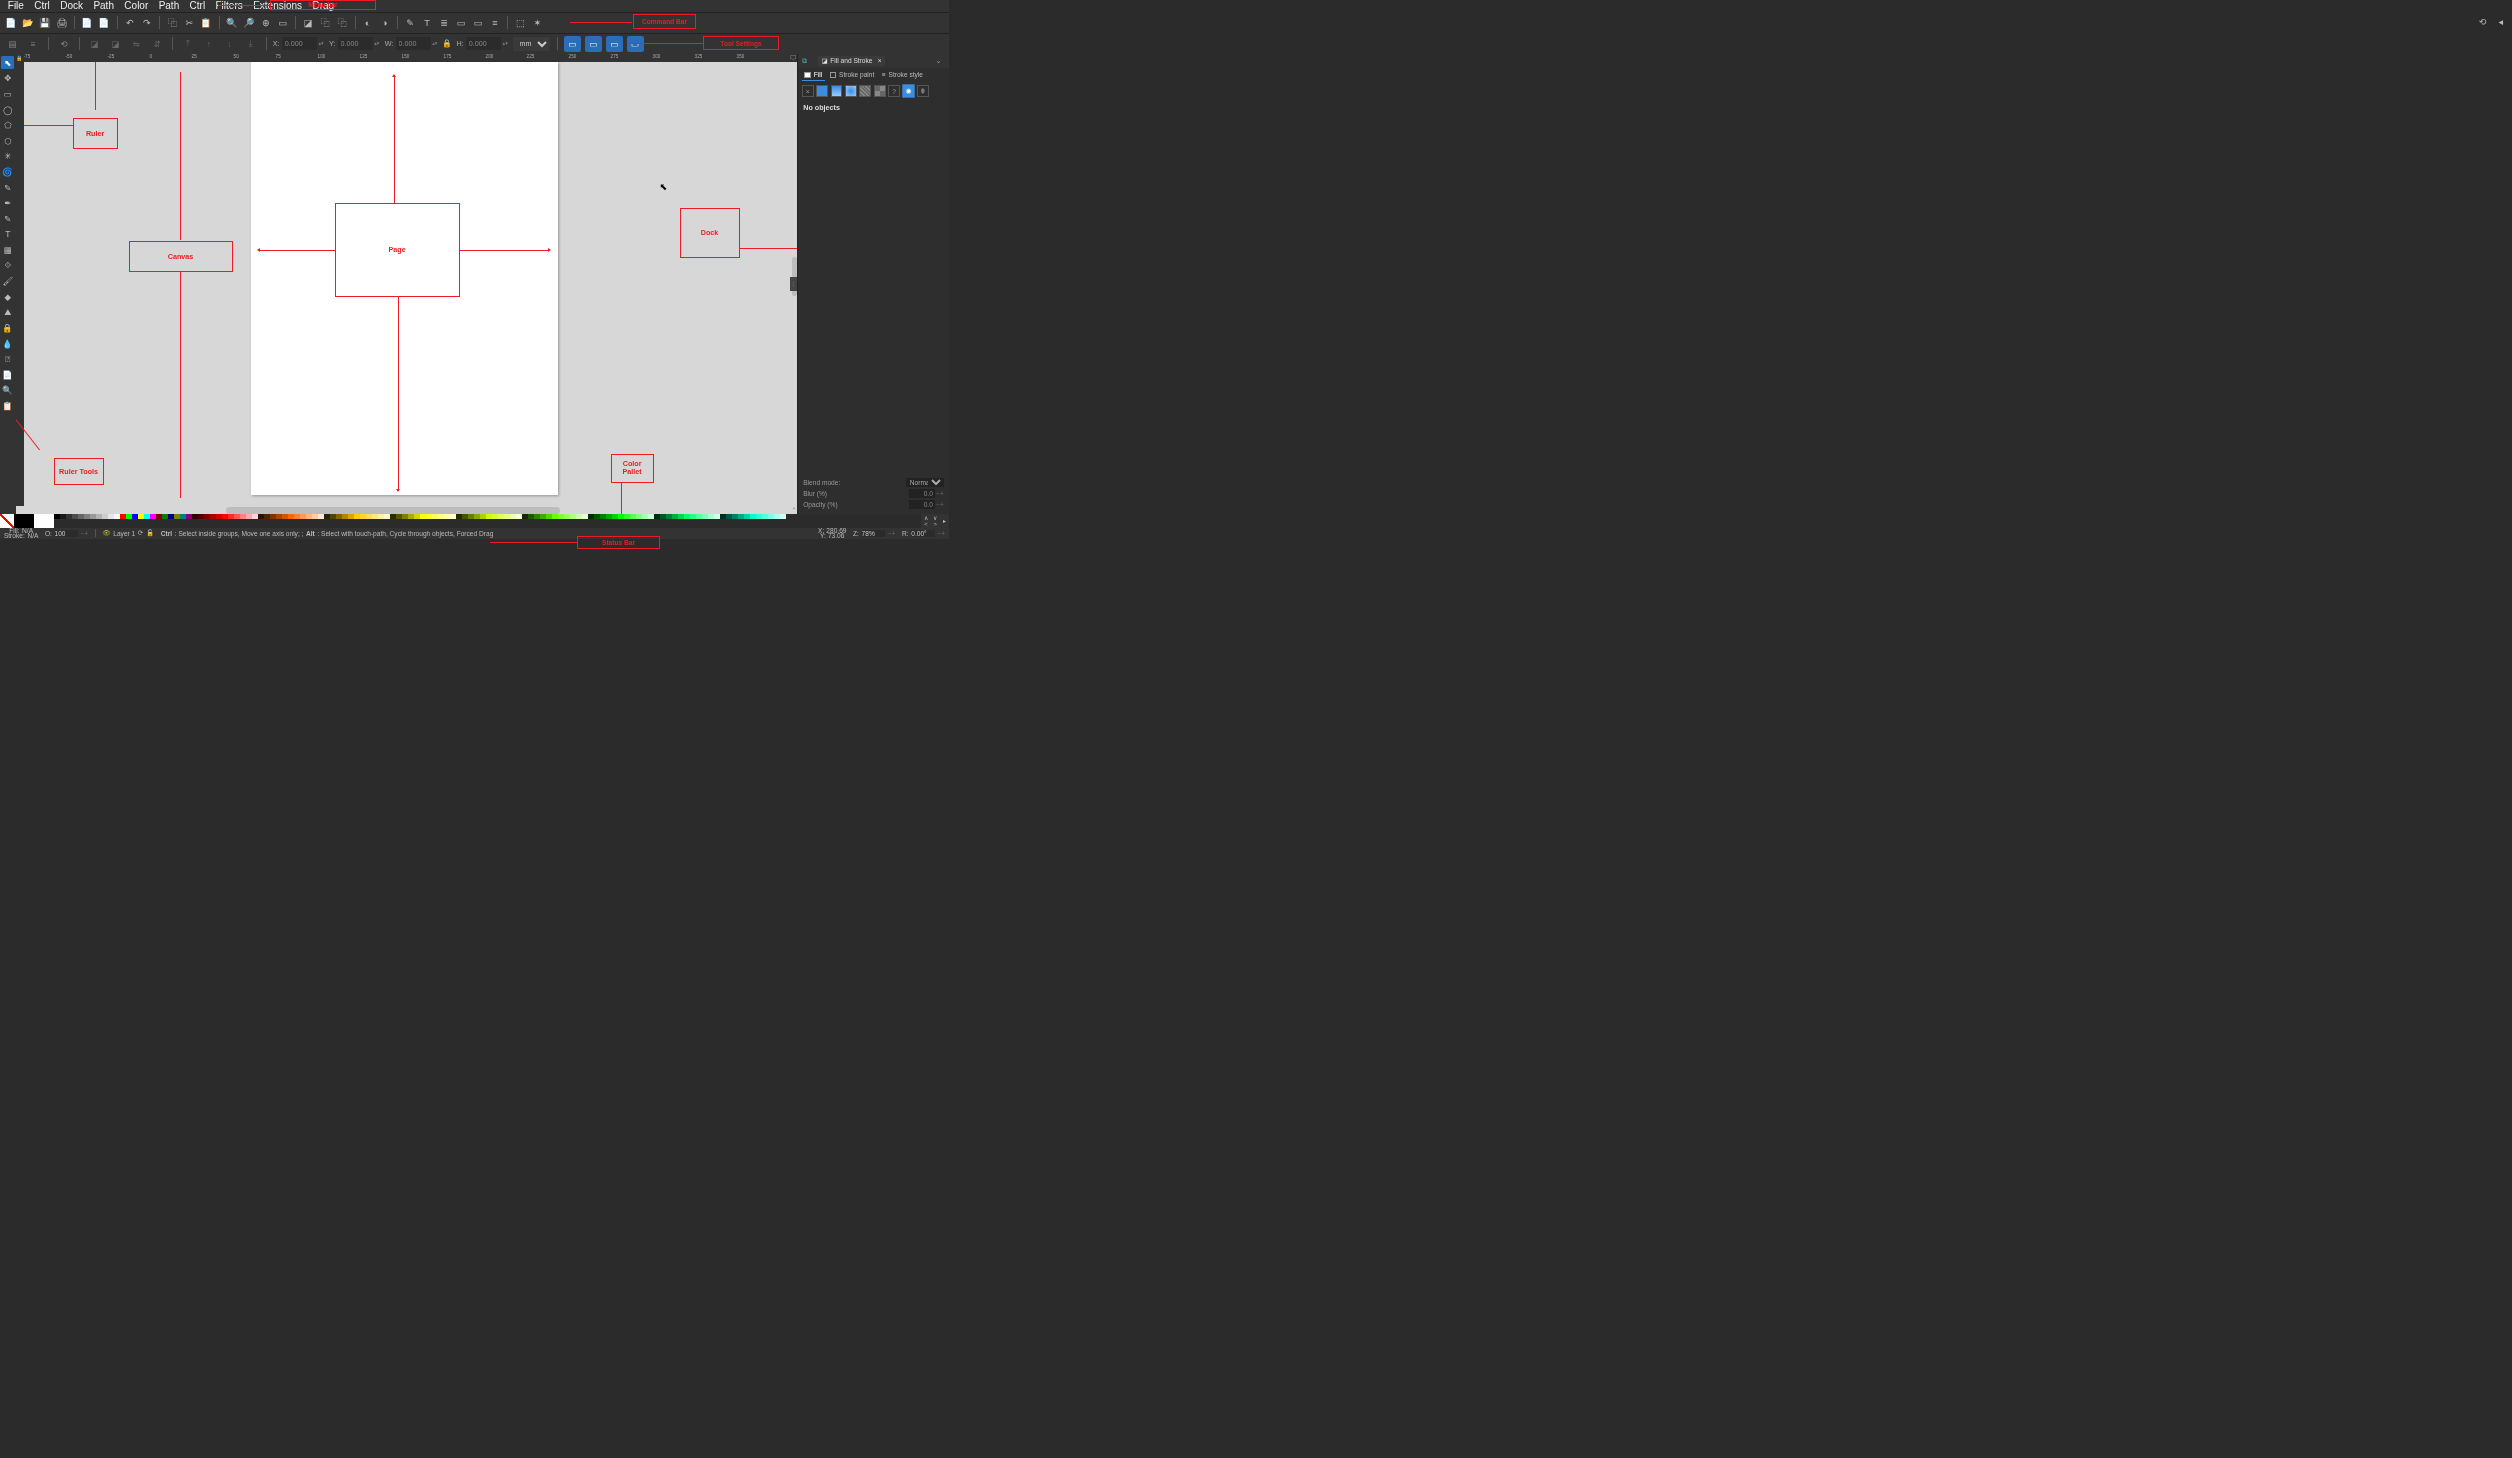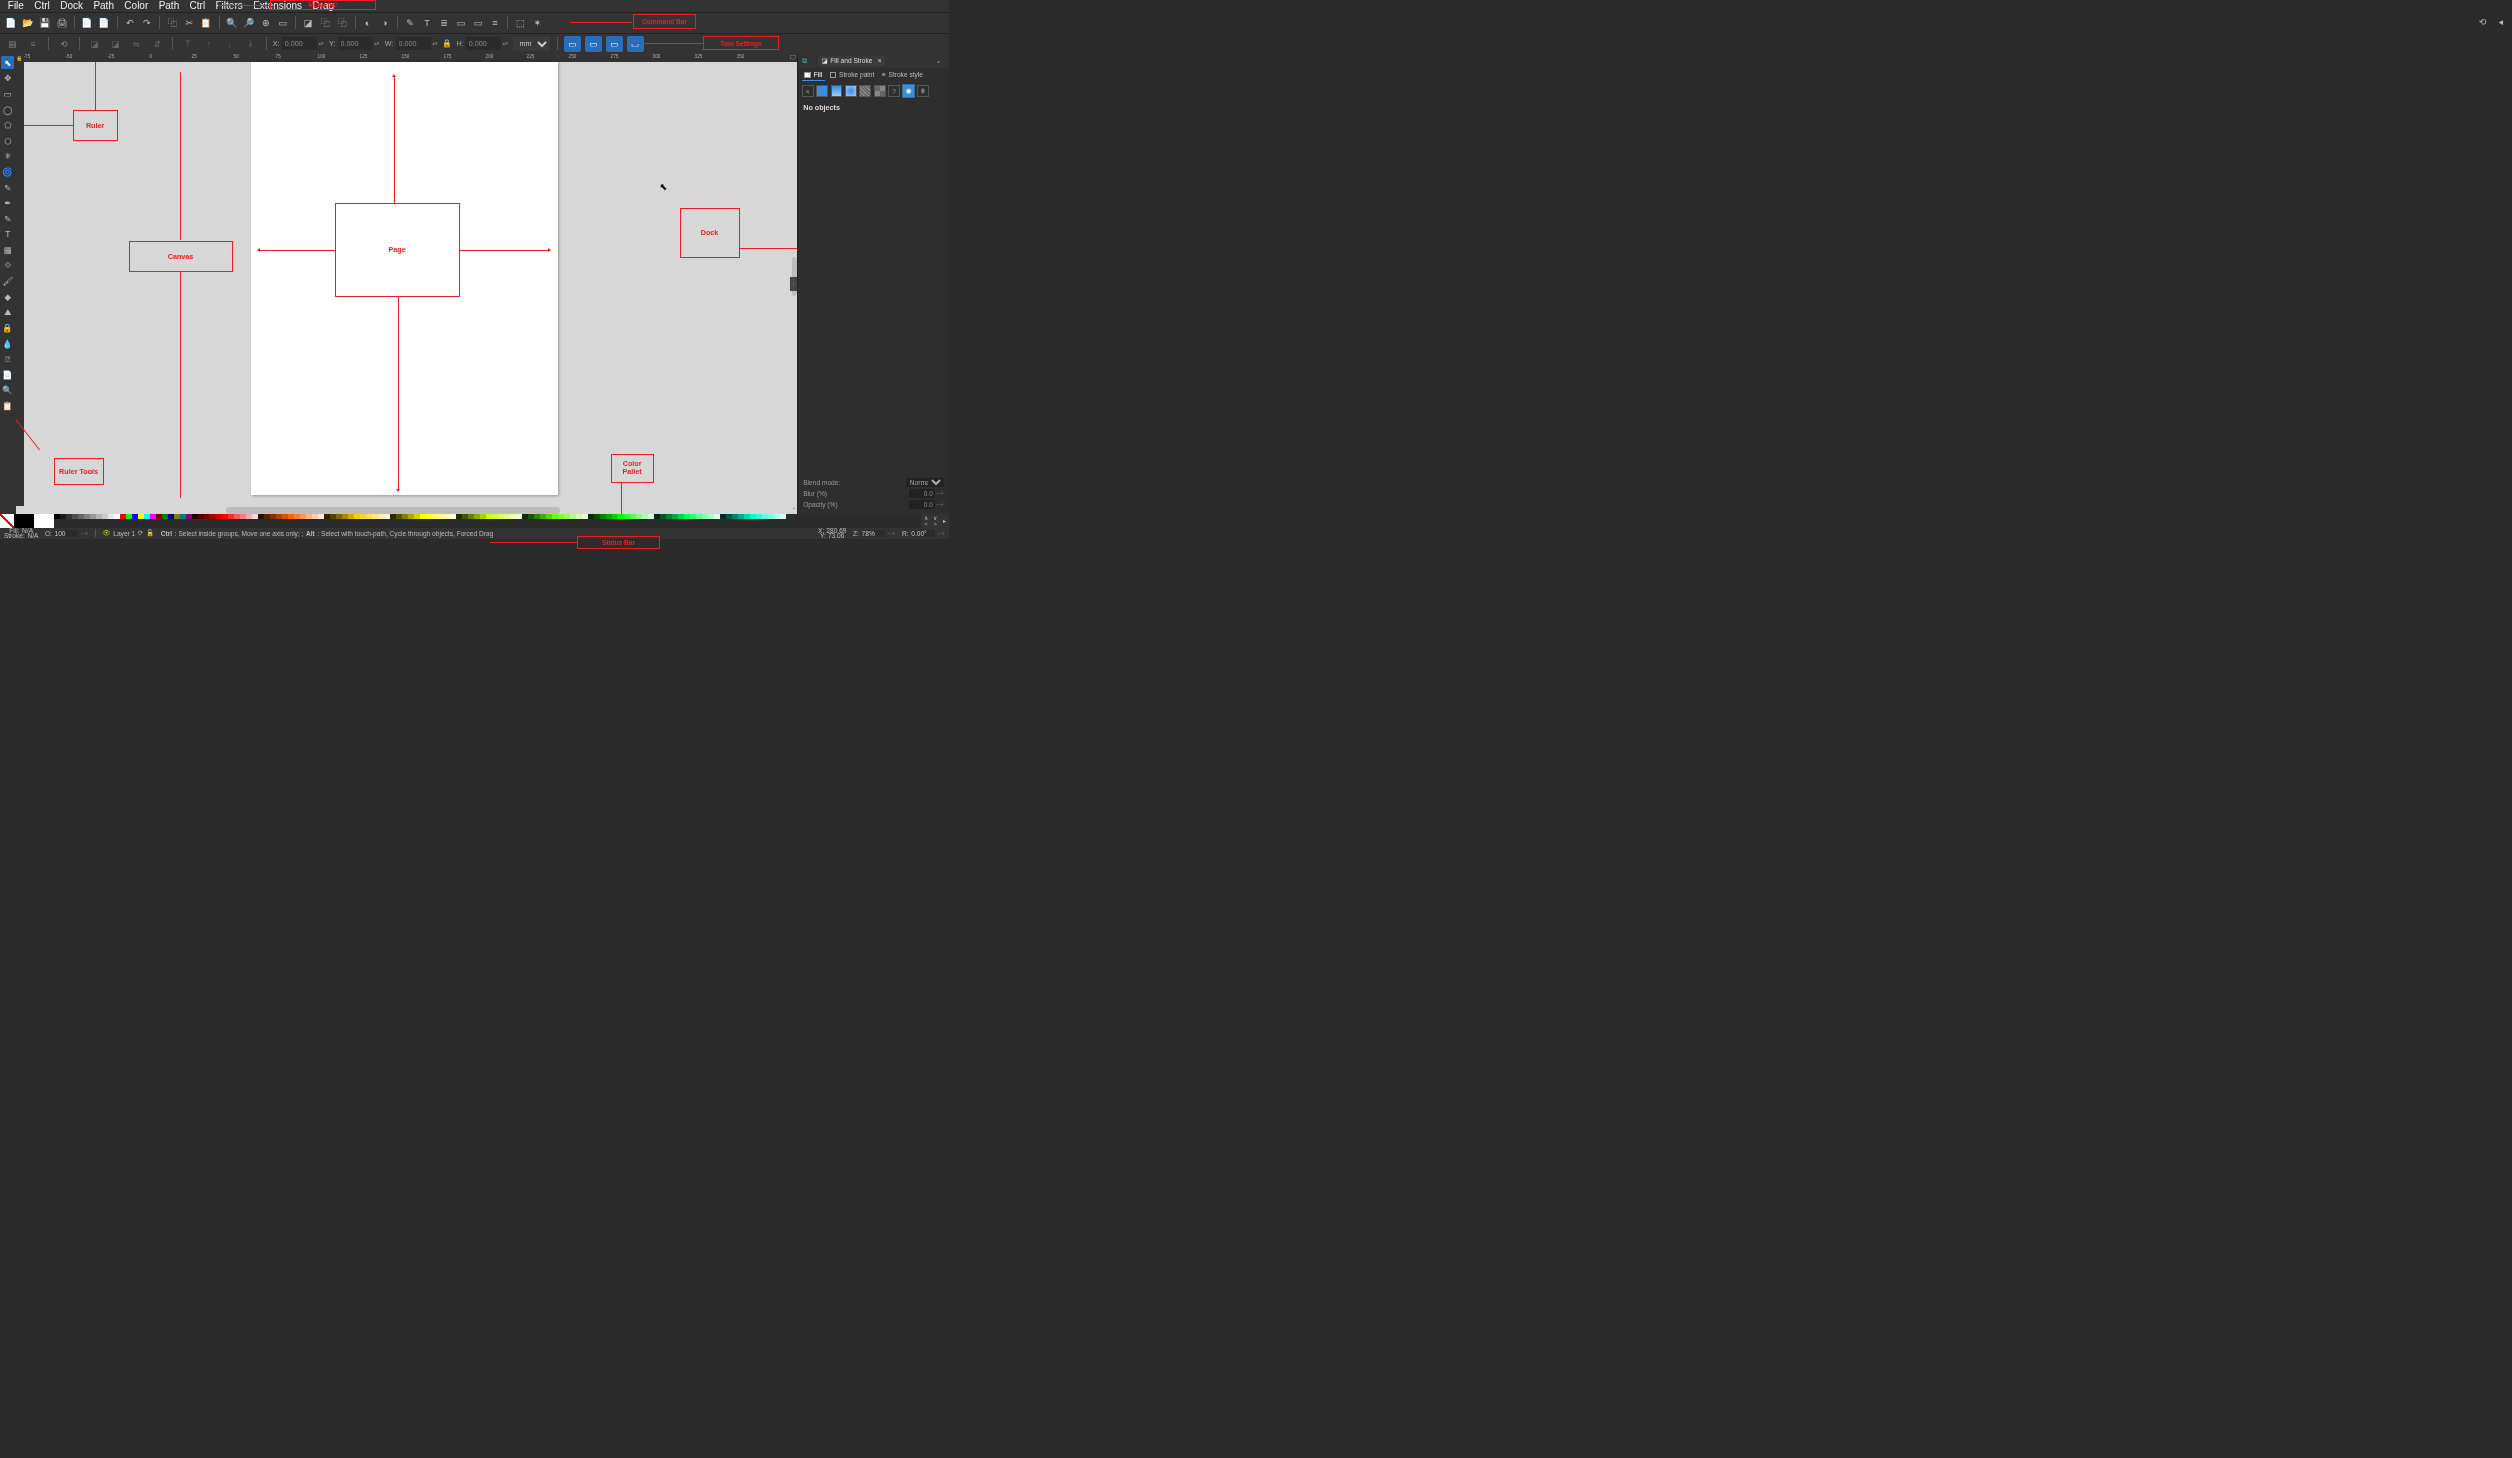--- a/index.html
+++ b/index.html
@@ -232,21 +232,21 @@
         <span class="rtick" style="left: 587px;">275</span>
         <span class="rtick" style="left: 629px;">300</span>
         <span class="rtick" style="left: 671px;">325</span>
         <span class="rtick" style="left: 713px;">350</span>
       </div>
     <div id="ruler-v"></div>
     <div id="disp-icon">🖵</div>
     <div id="canvas">
       <div id="page"></div>
 
-      <div class="annbox" style="left:49px;top:48px;width:45px;height:31px;">Ruler</div>
+      <div class="annbox" style="left:49px;top:56px;width:45px;height:31px;">Ruler</div>
       <div class="annline" style="left:71px;top:0;width:0.7px;height:48px;"></div>
       <div class="annline" style="left:0;top:63px;width:49px;height:0.7px;"></div>
 
       <div class="annbox" style="left:105px;top:179px;width:104px;height:31px;">Canvas</div>
       <div class="annline" style="left:156px;top:10.5px;width:0.7px;height:168px;"></div>
       <div class="annline" style="left:156px;top:210px;width:0.7px;height:226px;"></div>
 
       <div class="annbox" style="left:311px;top:141px;width:125px;height:94px;">Page</div>
       <div class="annline" style="left:370px;top:14.4px;width:0.7px;height:127px;"></div>
       <div class="annline" style="left:374px;top:235px;width:0.7px;height:193px;"></div>

